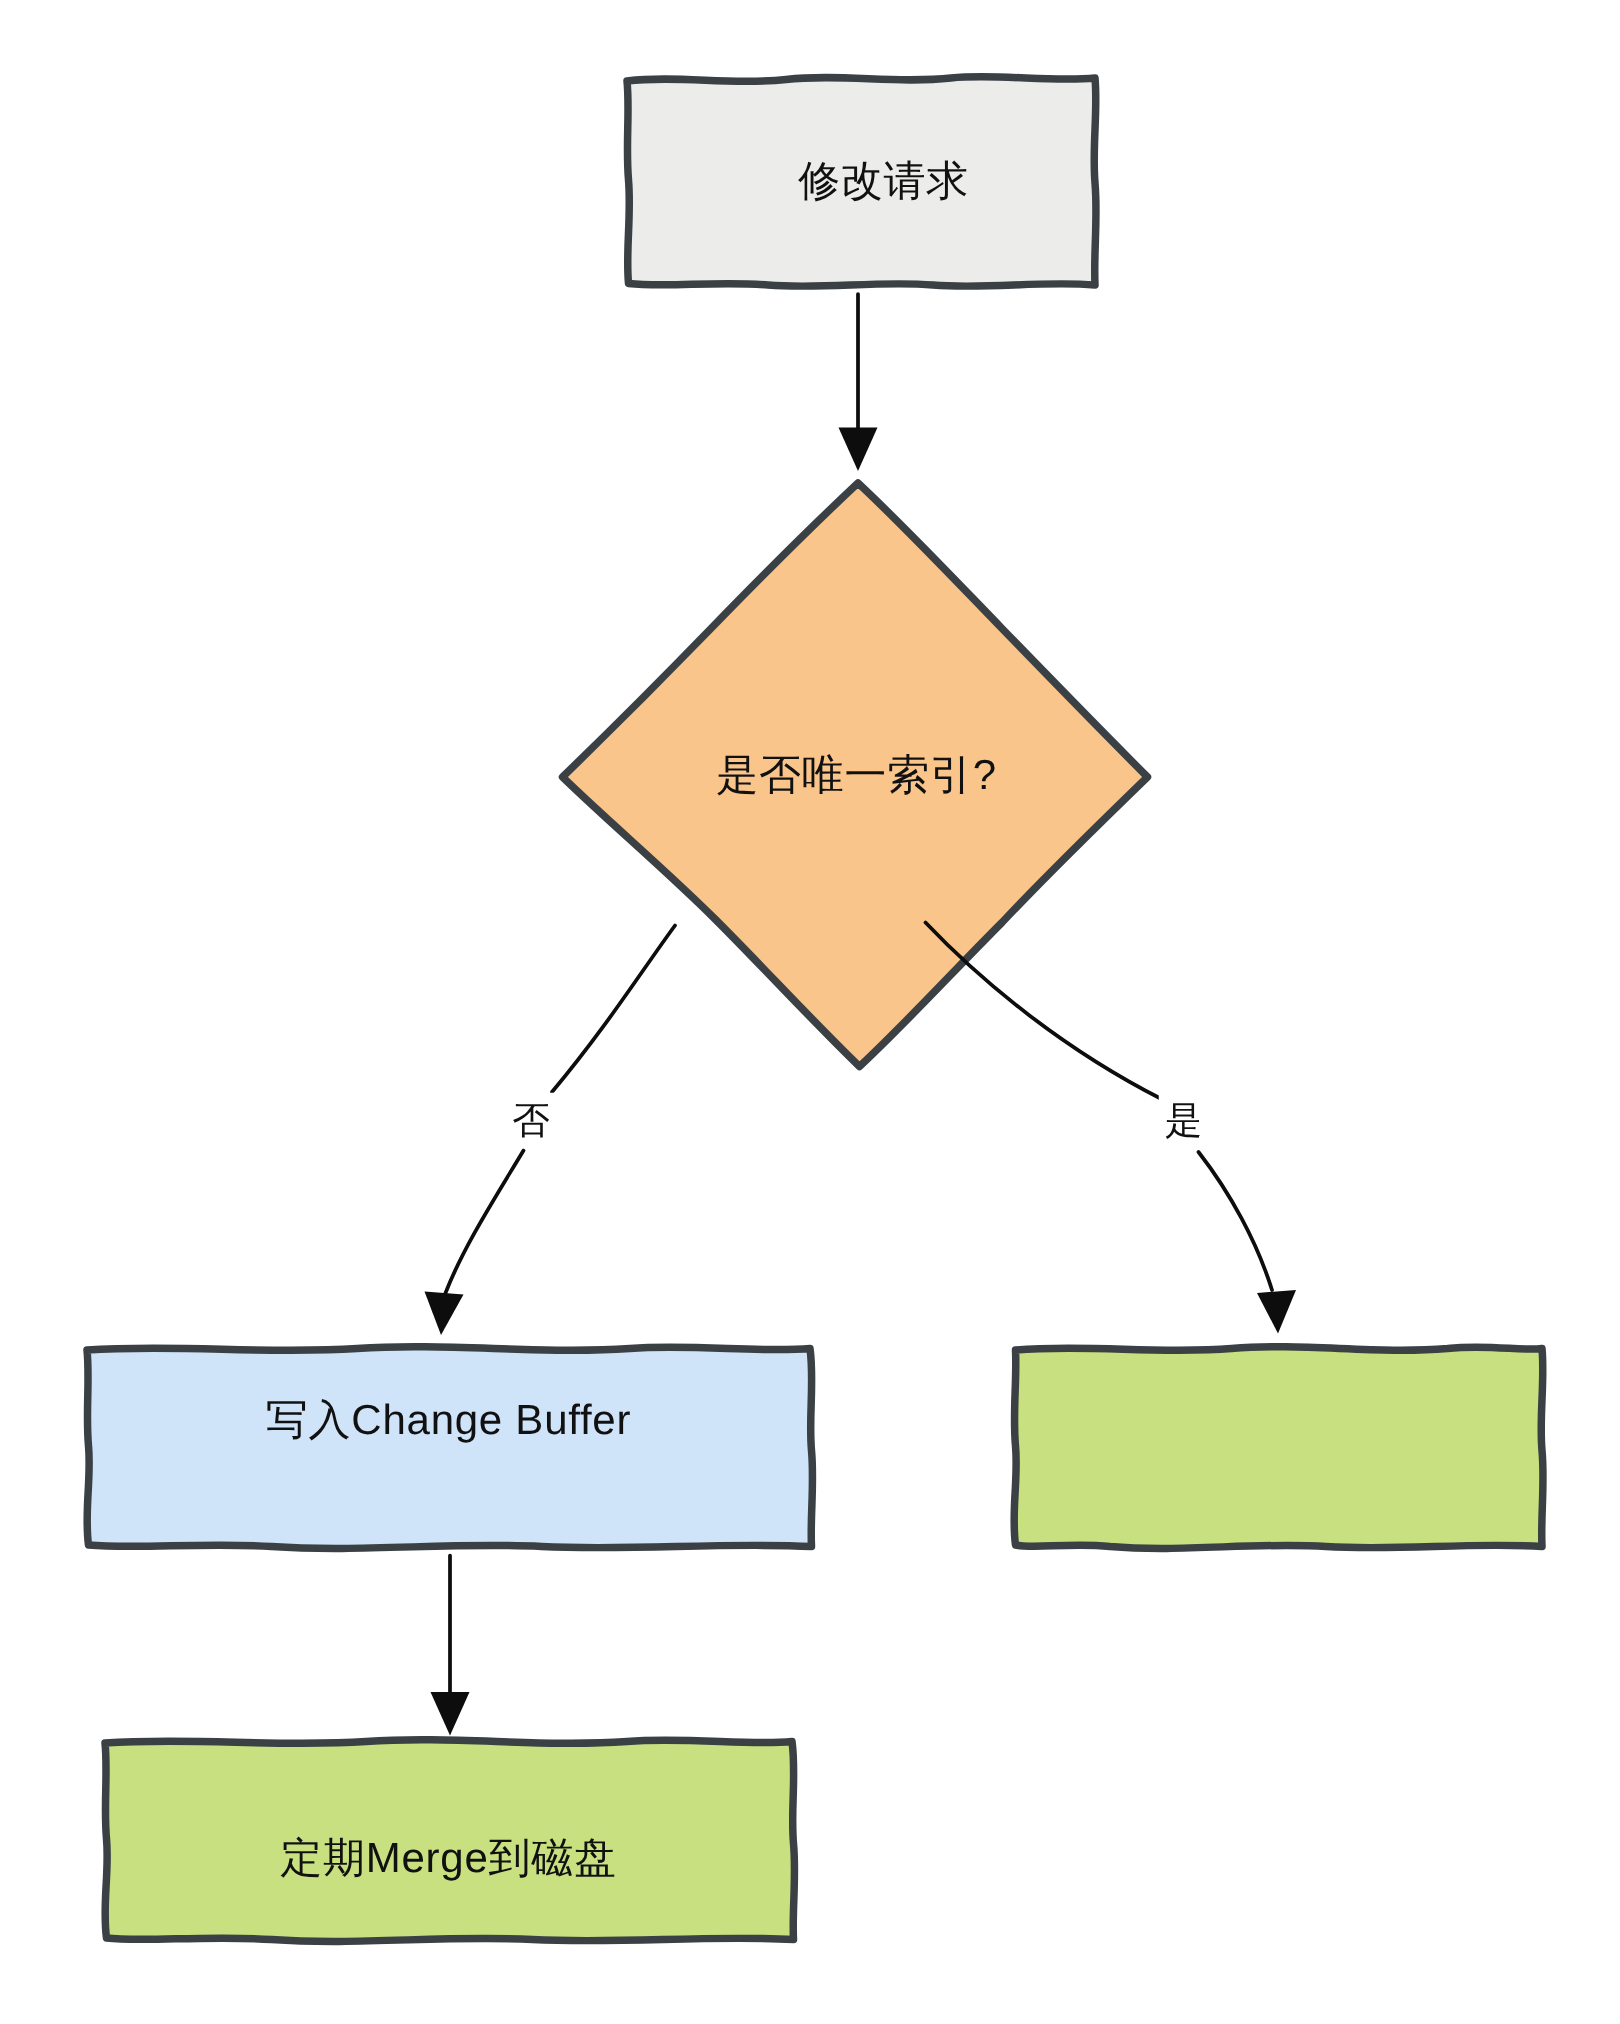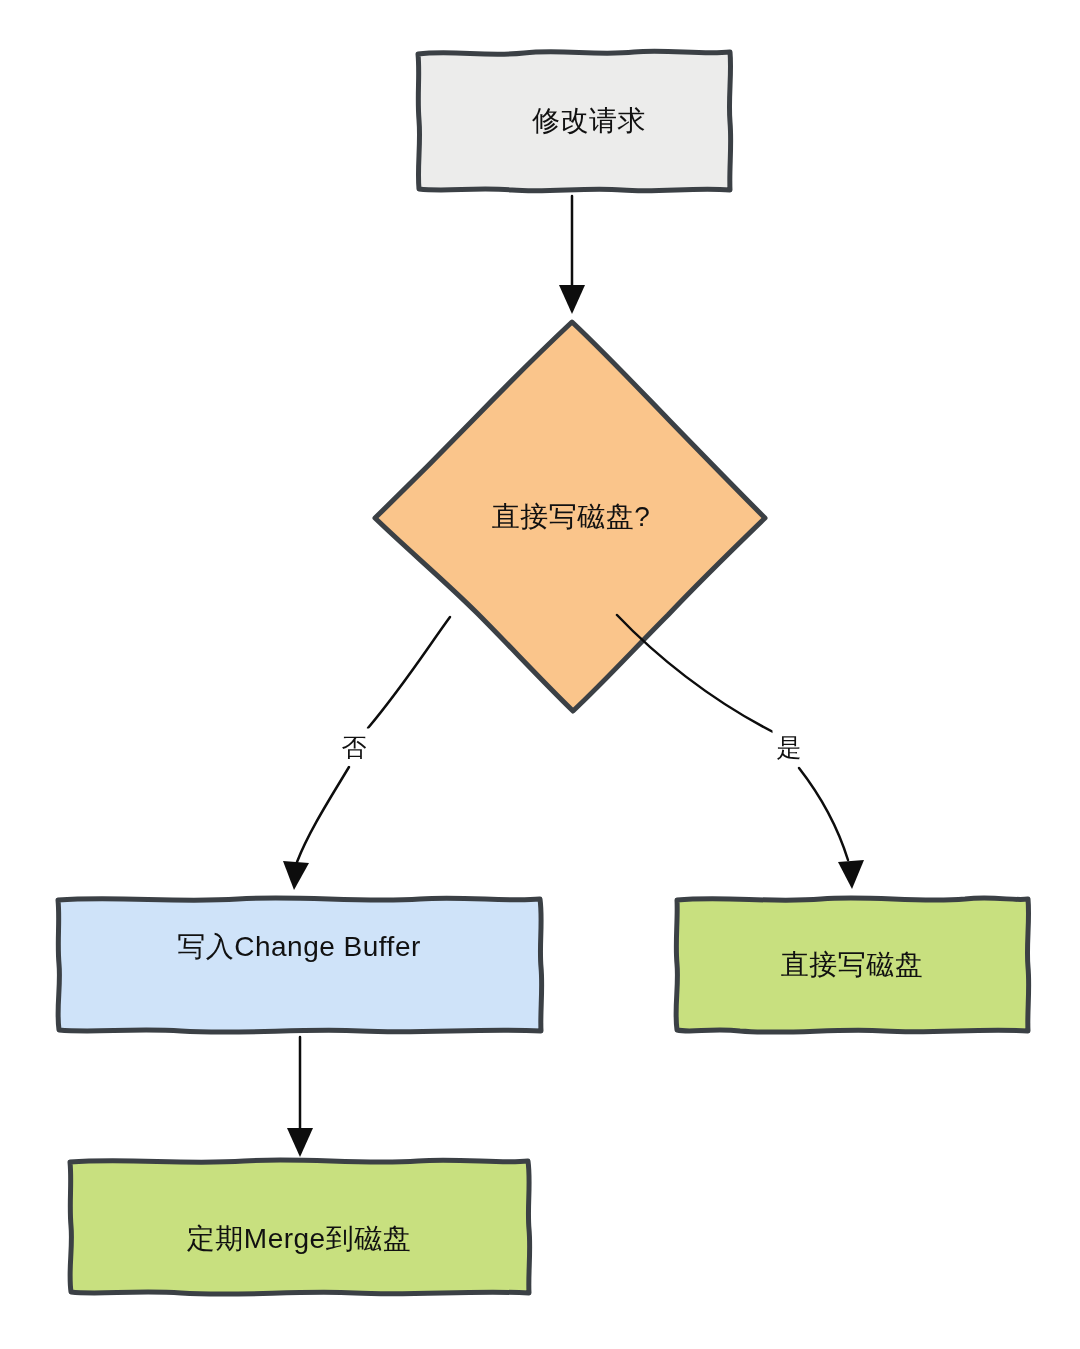--- a/index.html
+++ b/index.html
@@ -140,25 +140,24 @@
     </g>
 
     <g>
       <path class="arrow-line" d="M 300 1037 L 300 1130"></path>
       <path class="arrow-head" d="M 300 1157 L 287 1128 L 313 1128 Z"></path>
     </g>
   </svg>
 
   <div class="node-label" style="left:417px; top:50px; width:316px; height:141px;margin-left:14px;">修改请求</div>
 
-  <div class="node-label" style="left:375px; top:320px; width:392px; height:393px;">直接写磁盘?</div>
+  <div class="node-label" style="left:375px; top:320px; width:392px; height:393px;">是否唯一索引?</div>
 
   <div class="node-label" style="left:55px; top:897px; width:488px; height:100px;">写入Change Buffer</div>
 
-  <div class="node-label" style="left:674px; top:897px; width:356px; height:136px;">直接写磁盘</div>
 
   <div class="node-label" style="left:67px; top:1159px; width:464px; height:160px;">定期Merge到磁盘</div>
 
   <div class="edge-label" style="left:354px; top:747px;">否</div>
 
   <div class="edge-label" style="left:789px; top:747px;">是</div>
 
 </div>
 
 </body></html>

